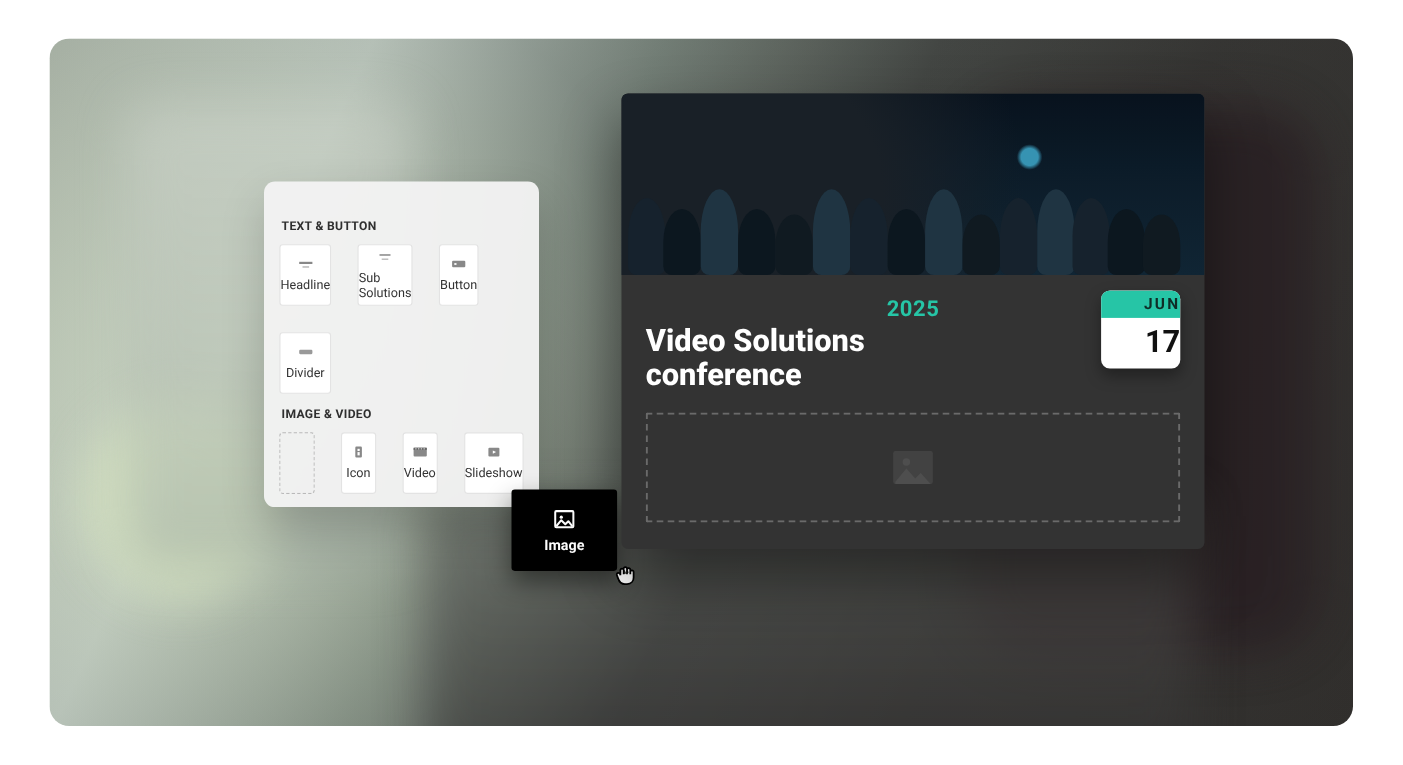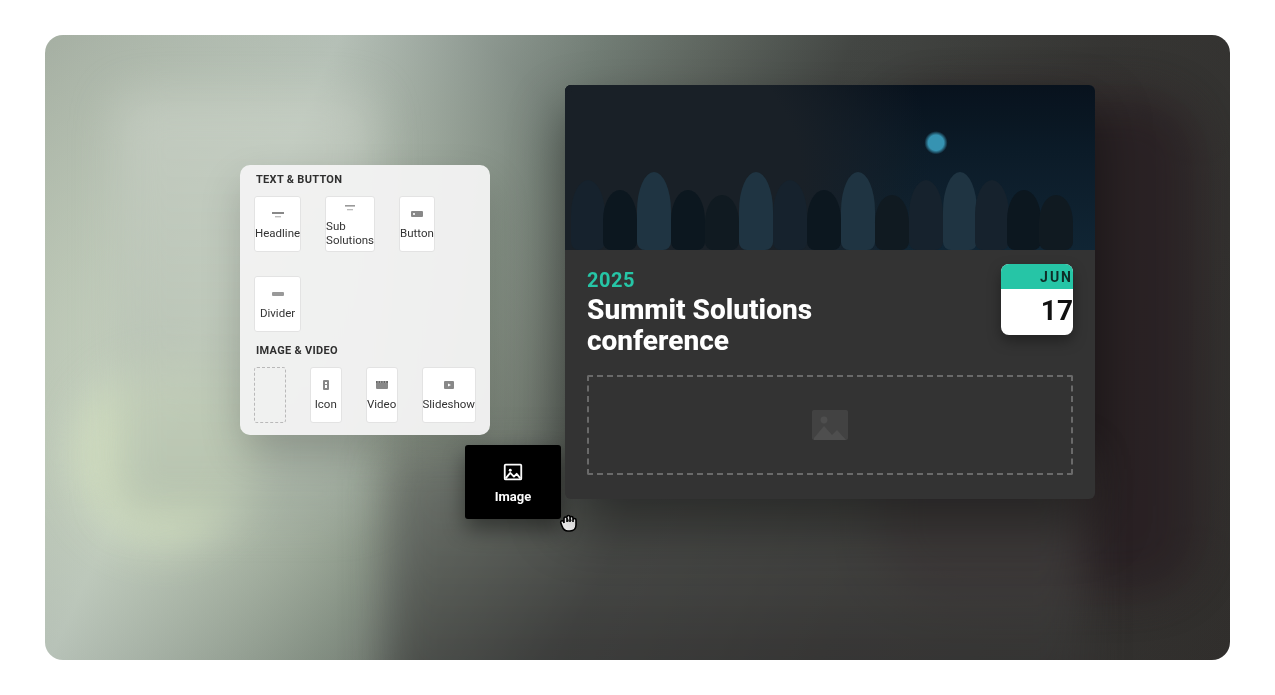--- a/index.html
+++ b/index.html
@@ -20,21 +20,21 @@
   .bg-blob.a { left:30px; top:330px; width:180px; height:180px; background:#d9e8c0; border-radius:50%; }
   .bg-blob.b { left:70px; top:60px; width:260px; height:420px; background:linear-gradient(#cfd6cc,#9aa69c); border-radius:20px; opacity:.5; }
   .bg-blob.c { right:30px; top:60px; width:320px; height:500px; background:#2b2124; border-radius:60px; opacity:.9; }
   .bg-blob.d { left:340px; top:420px; width:700px; height:260px; background:linear-gradient(#5a5c58,#2f2d2e); opacity:.6; }
 
   
   .palette {
     position: absolute;
     left: 195px; top: 130px;
     width: 250px;
-    padding: 6px 10px 12px 10px;
+    padding: 32px 10px 12px 10px;
     background: rgba(242,242,242,.96);
     border-radius: 10px;
     box-shadow: 0 18px 40px rgba(0,0,0,.18);
   }
   .palette h3 {
     font-size: 11px;
     font-weight: 700;
     letter-spacing: .3px;
     color: #2f2f2f;
     margin: 2px 6px 10px 6px;
@@ -112,21 +112,21 @@
     overflow: hidden;
   }
   
   .crowd { position:absolute; inset:0; }
   .crowd span{ position:absolute; bottom:0; width:34px; height:60px; border-radius:50% 50% 8px 8px; background:#0b1720; }
   .crowd span:nth-child(odd){ background:#15222e; height:70px; }
   .crowd span:nth-child(3n){ background:#1d3444; height:78px; }
   .crowd span:nth-child(5n){ background:#0f1a22; height:55px; }
 
   .card-body { padding: 18px 22px 24px 22px; position:relative; }
-  .year { color:#18c9a7; font-weight:700; font-size:20px; letter-spacing:.5px; }
+  .year { color:#18c9a7; font-weight:700; font-size:20px; letter-spacing:.5px;text-align:center; }
   .title { font-size:28px; font-weight:800; line-height:1.12; margin-top:2px; max-width:320px; }
   .desc { font-size:13.5px; line-height:1.55; color:#eaeaea; margin-top:12px; }
 
   .date-chip {
     position:absolute; right:22px; top:14px;
     width:72px; border-radius:8px; overflow:hidden;
     background:#fff; box-shadow:0 6px 14px rgba(0,0,0,.35);
     text-align:right; font-weight:700;
   }
   .date-chip .m { background:#18c9a7; color:#0c2e27; font-size:14px; letter-spacing:2px; padding:5px 0 4px; }
@@ -264,21 +264,21 @@
           <span style="left:442px"></span>
           <span style="left:474px"></span>
       </div>
     </div>
     <div class="card-body">
       <div class="date-chip">
         <div class="m">JUN</div>
         <div class="d">17</div>
       </div>
       <div class="year">2025</div>
-      <div class="title">Summit Solutions conference</div>
+      <div class="title">Video Solutions conference</div>
       <div class="dropzone">
         <span>
           <svg viewBox="0 0 40 36" fill="#6f6f6f">
               <rect x="2" y="3" width="36" height="30" rx="2" fill="#555"></rect>
               <circle cx="14" cy="13" r="3.4" fill="#6f6f6f"></circle>
               <path d="M4 31l10-12 8 9 5-5 9 10H4z" fill="#6f6f6f"></path>
             </svg>
         </span>
       </div>
     </div>

